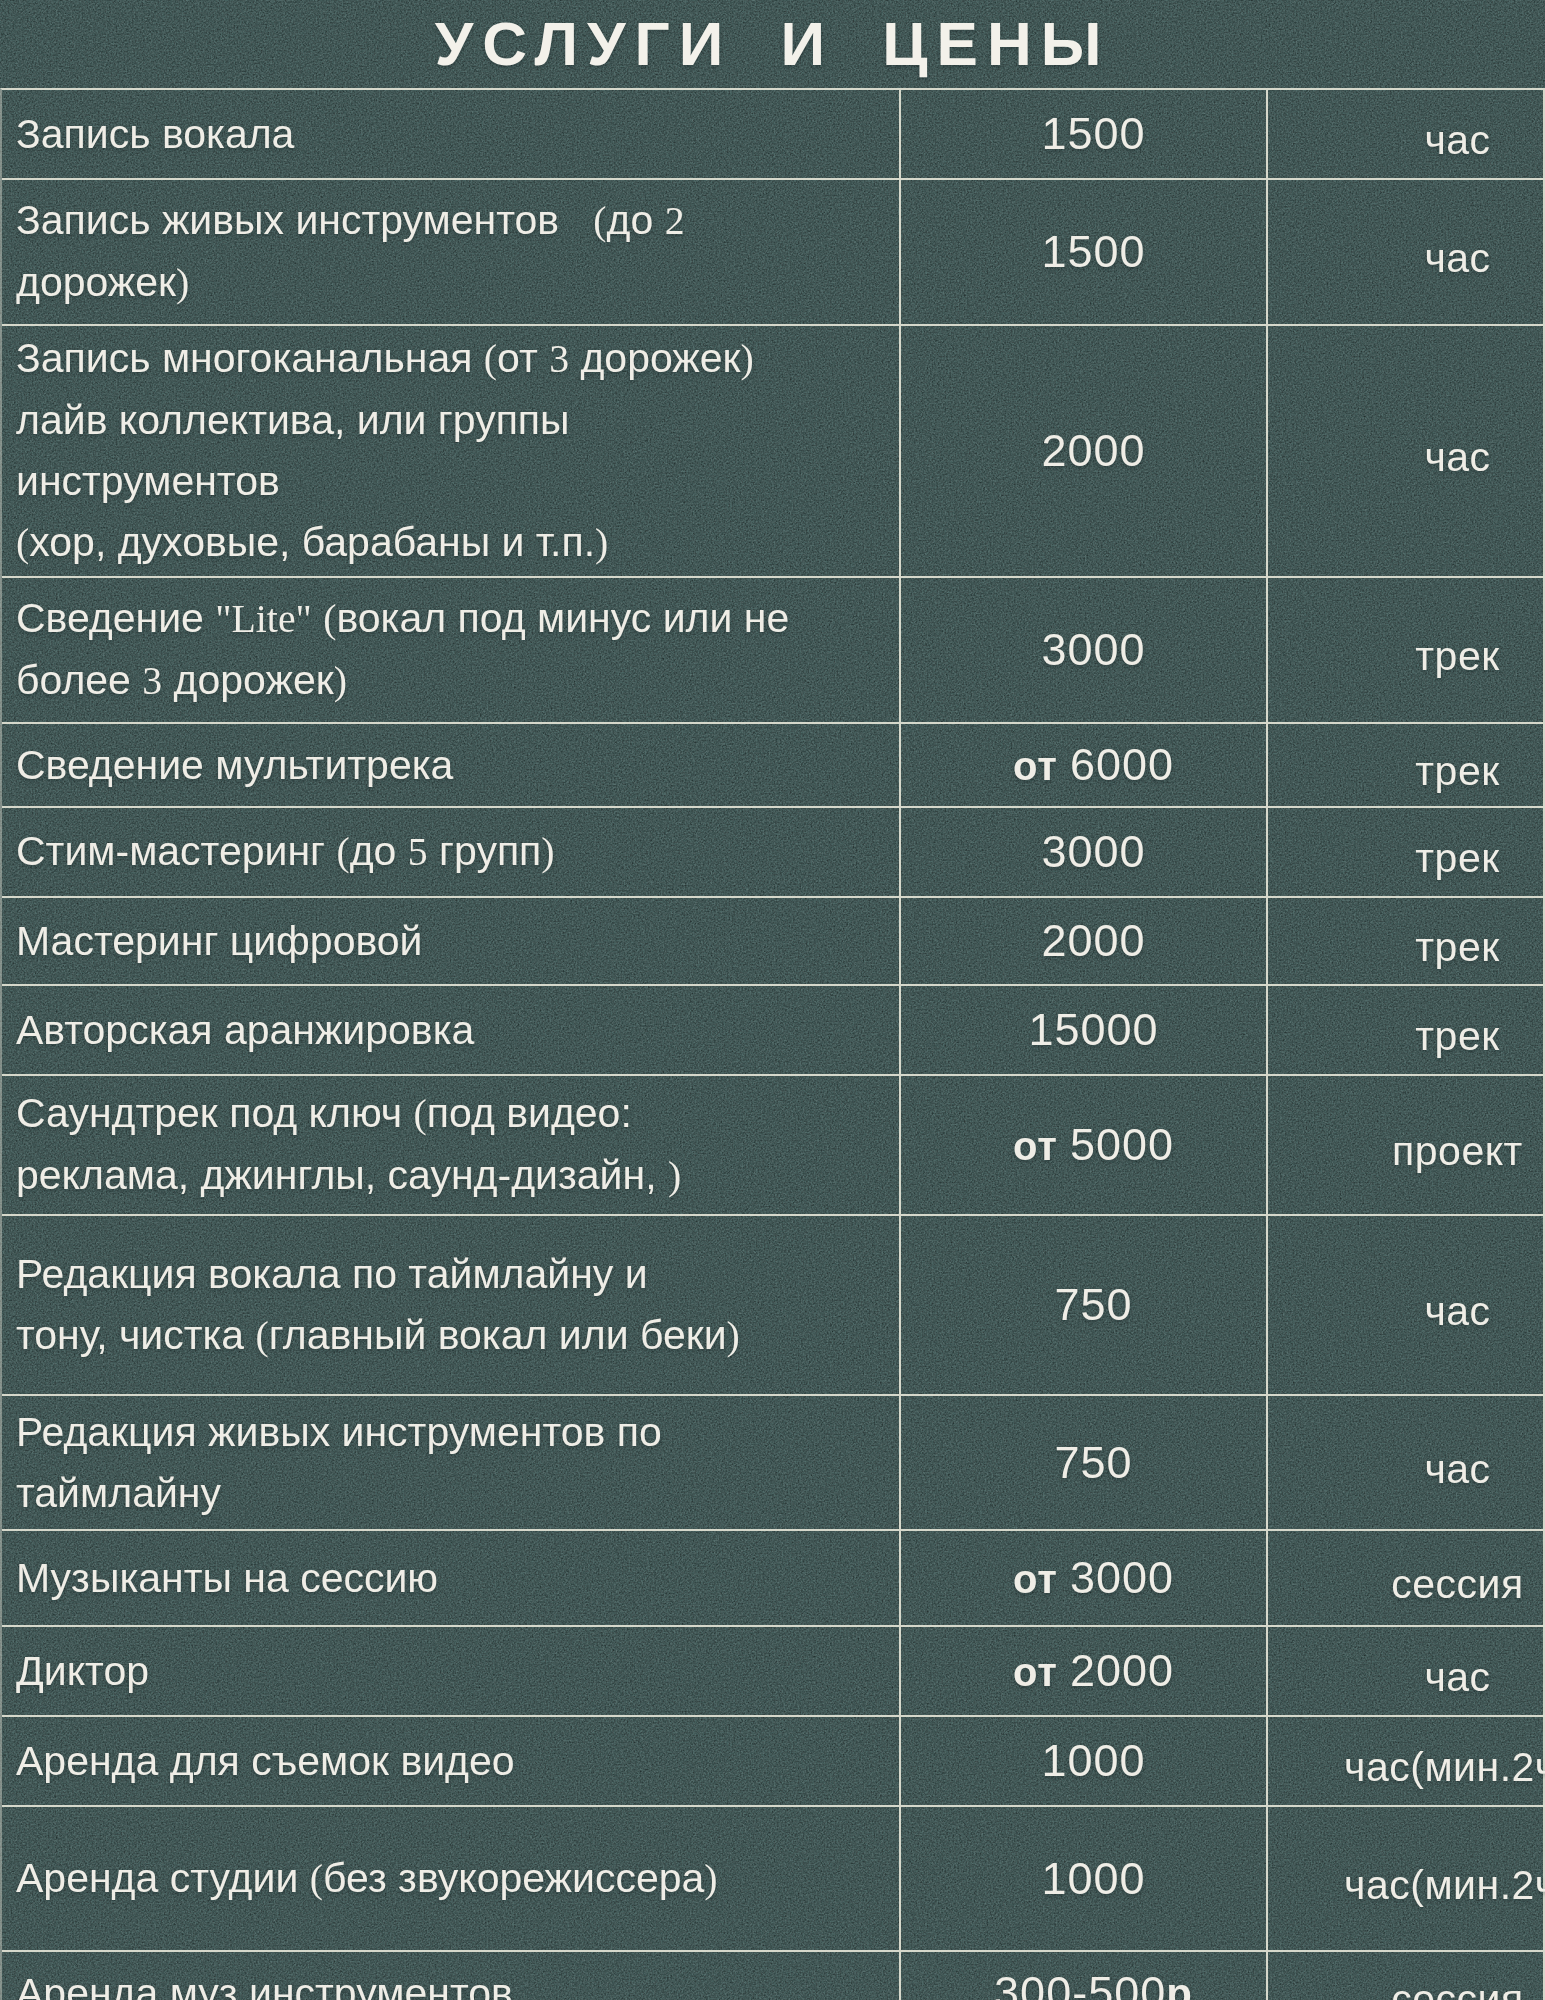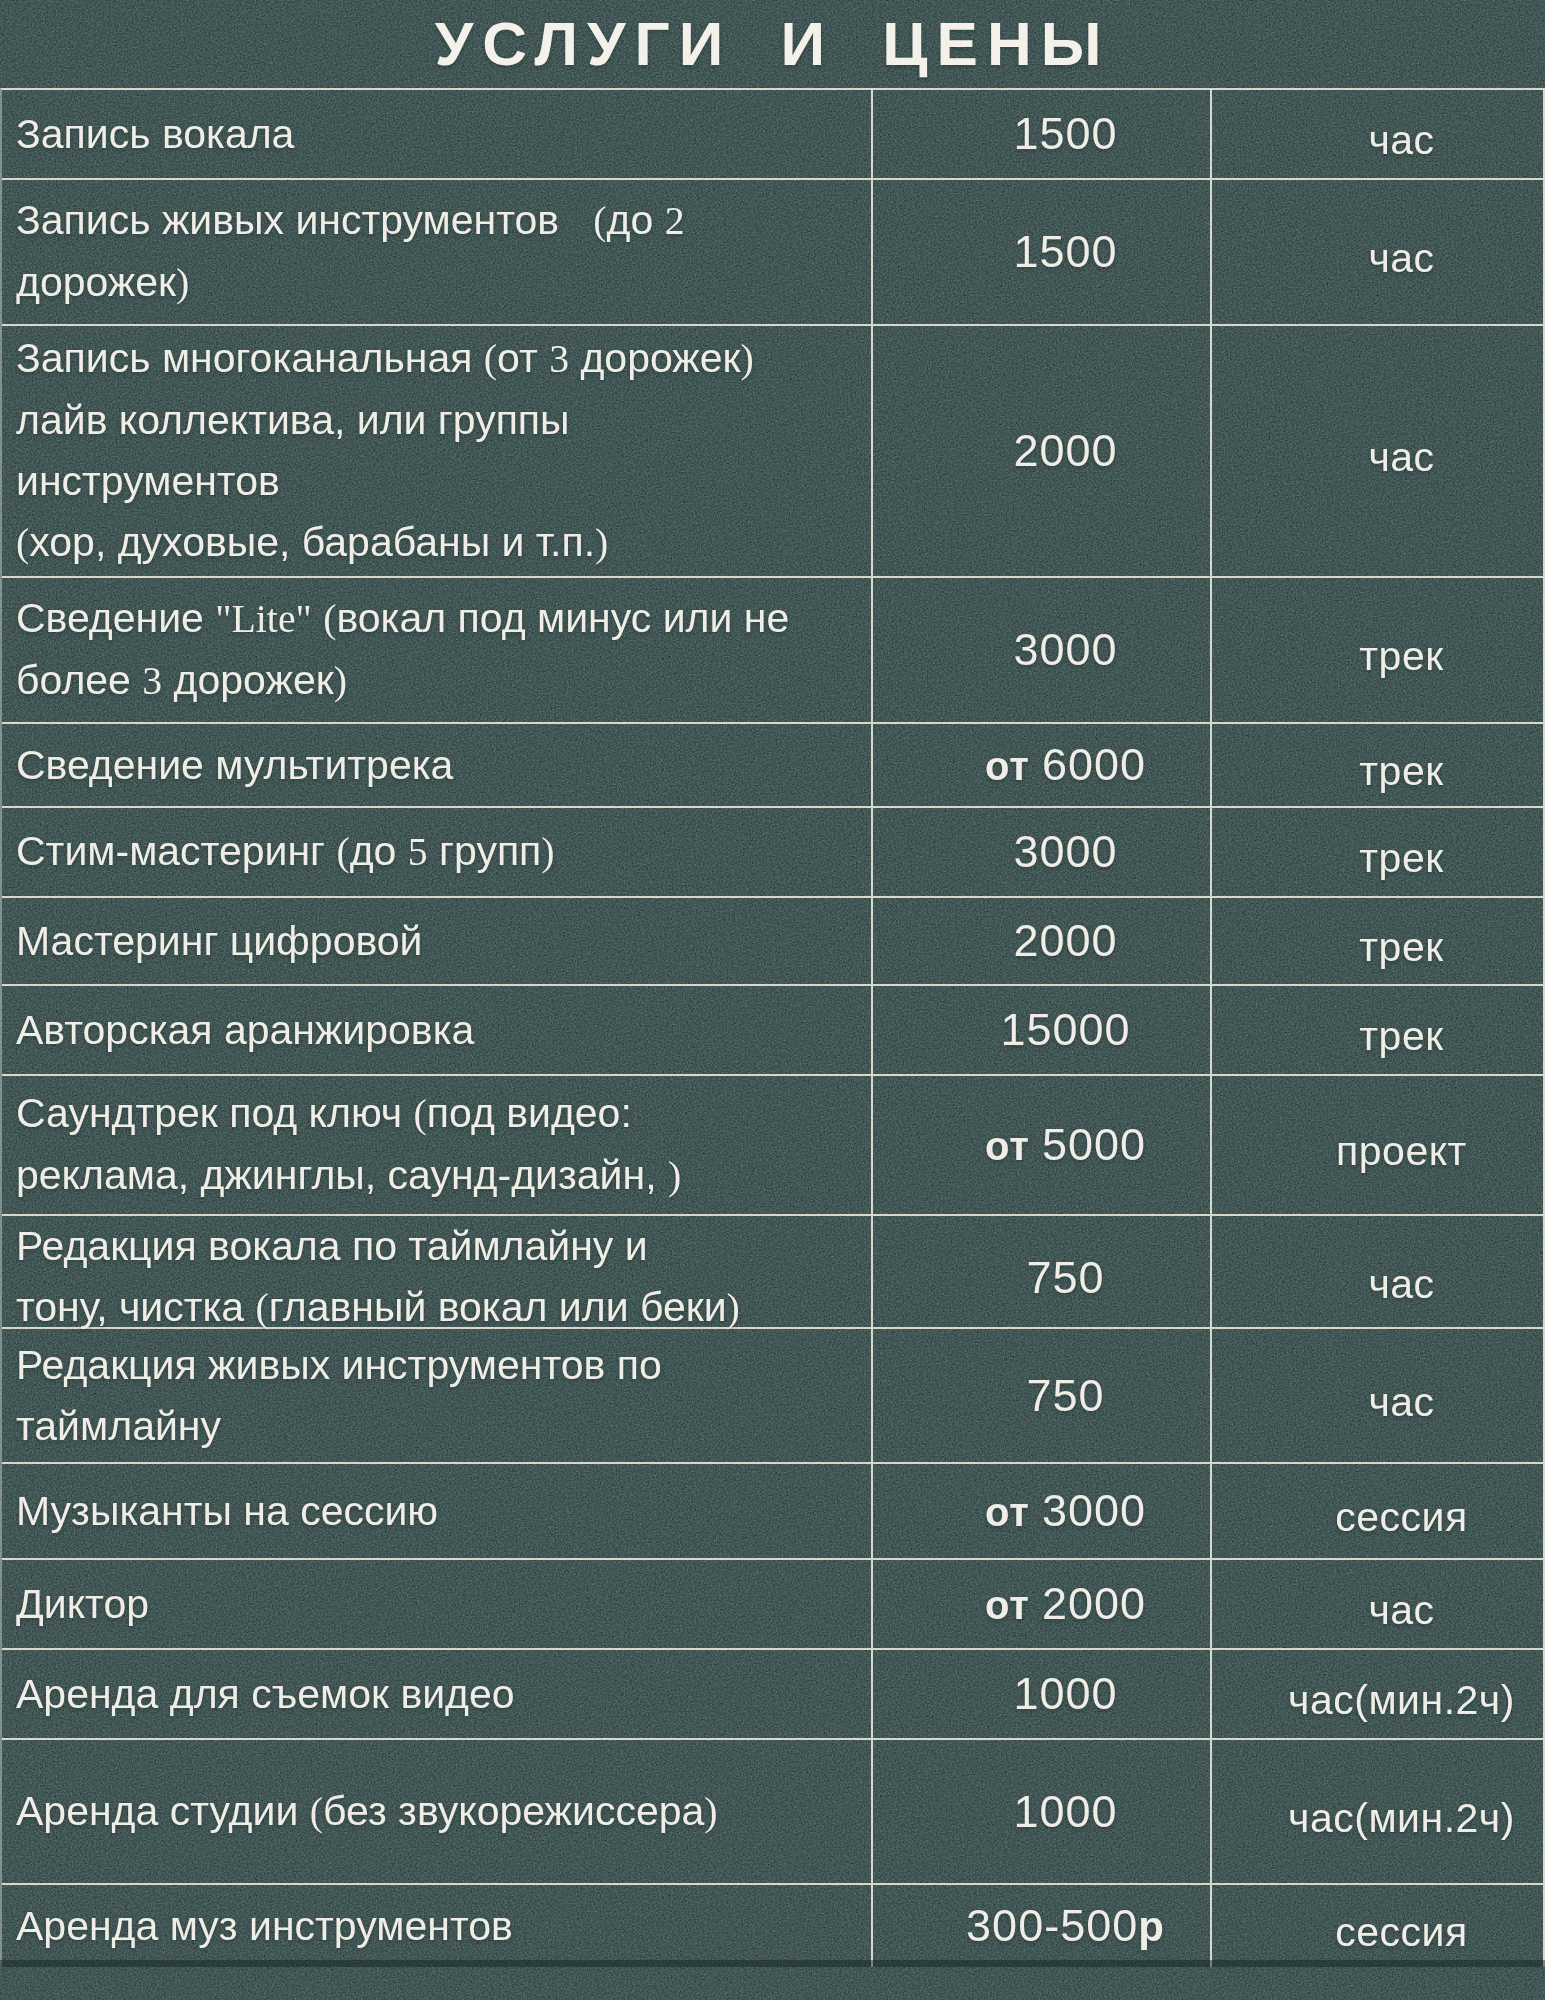--- a/index.html
+++ b/index.html
@@ -29,25 +29,25 @@
   }
   
   .table{
     width:1545px;box-sizing:border-box;position:relative;z-index:1;
     border-top:2px solid var(--line);
     border-right:2px solid var(--line);
     border-left:2px solid var(--line-soft);
   }
   .row{
     display:grid;grid-template-columns:869px 339px 333px;
-    box-sizing:border-box;border-bottom:2px solid var(--line);
+    box-sizing:border-box;border-bottom:2px solid var(--line);gap:28px;
   }
   .r1{height:90px}.r2{height:146px}.r3{height:252px}.r4{height:146px}
   .r5{height:84px}.r6{height:90px}.r7{height:88px}.r8{height:90px}
-  .r9{height:140px}.r10{height:113px}.r11{height:135px}.r12{height:96px}
+  .r9{height:140px}.r10{height:180px}.r11{height:135px}.r12{height:96px}
   .r13{height:90px}.r14{height:90px}.r15{height:145px}.r16{height:82px;border-bottom:none;}
   .cell{display:flex;align-items:center;min-width:0;}
   .c1{justify-content:flex-start;padding-left:14px;padding-right:6px;}
   .c2,.c3{justify-content:center;border-left:2px solid var(--line);padding-left:48px;}
   .svc{
     font-size:41px;line-height:61px;color:var(--text);
     white-space:pre-wrap;
     text-shadow:0 2px 4px rgba(8,18,20,0.30);
   }
   .lat{font-family:"Liberation Serif", serif;font-size:0.97em;}

